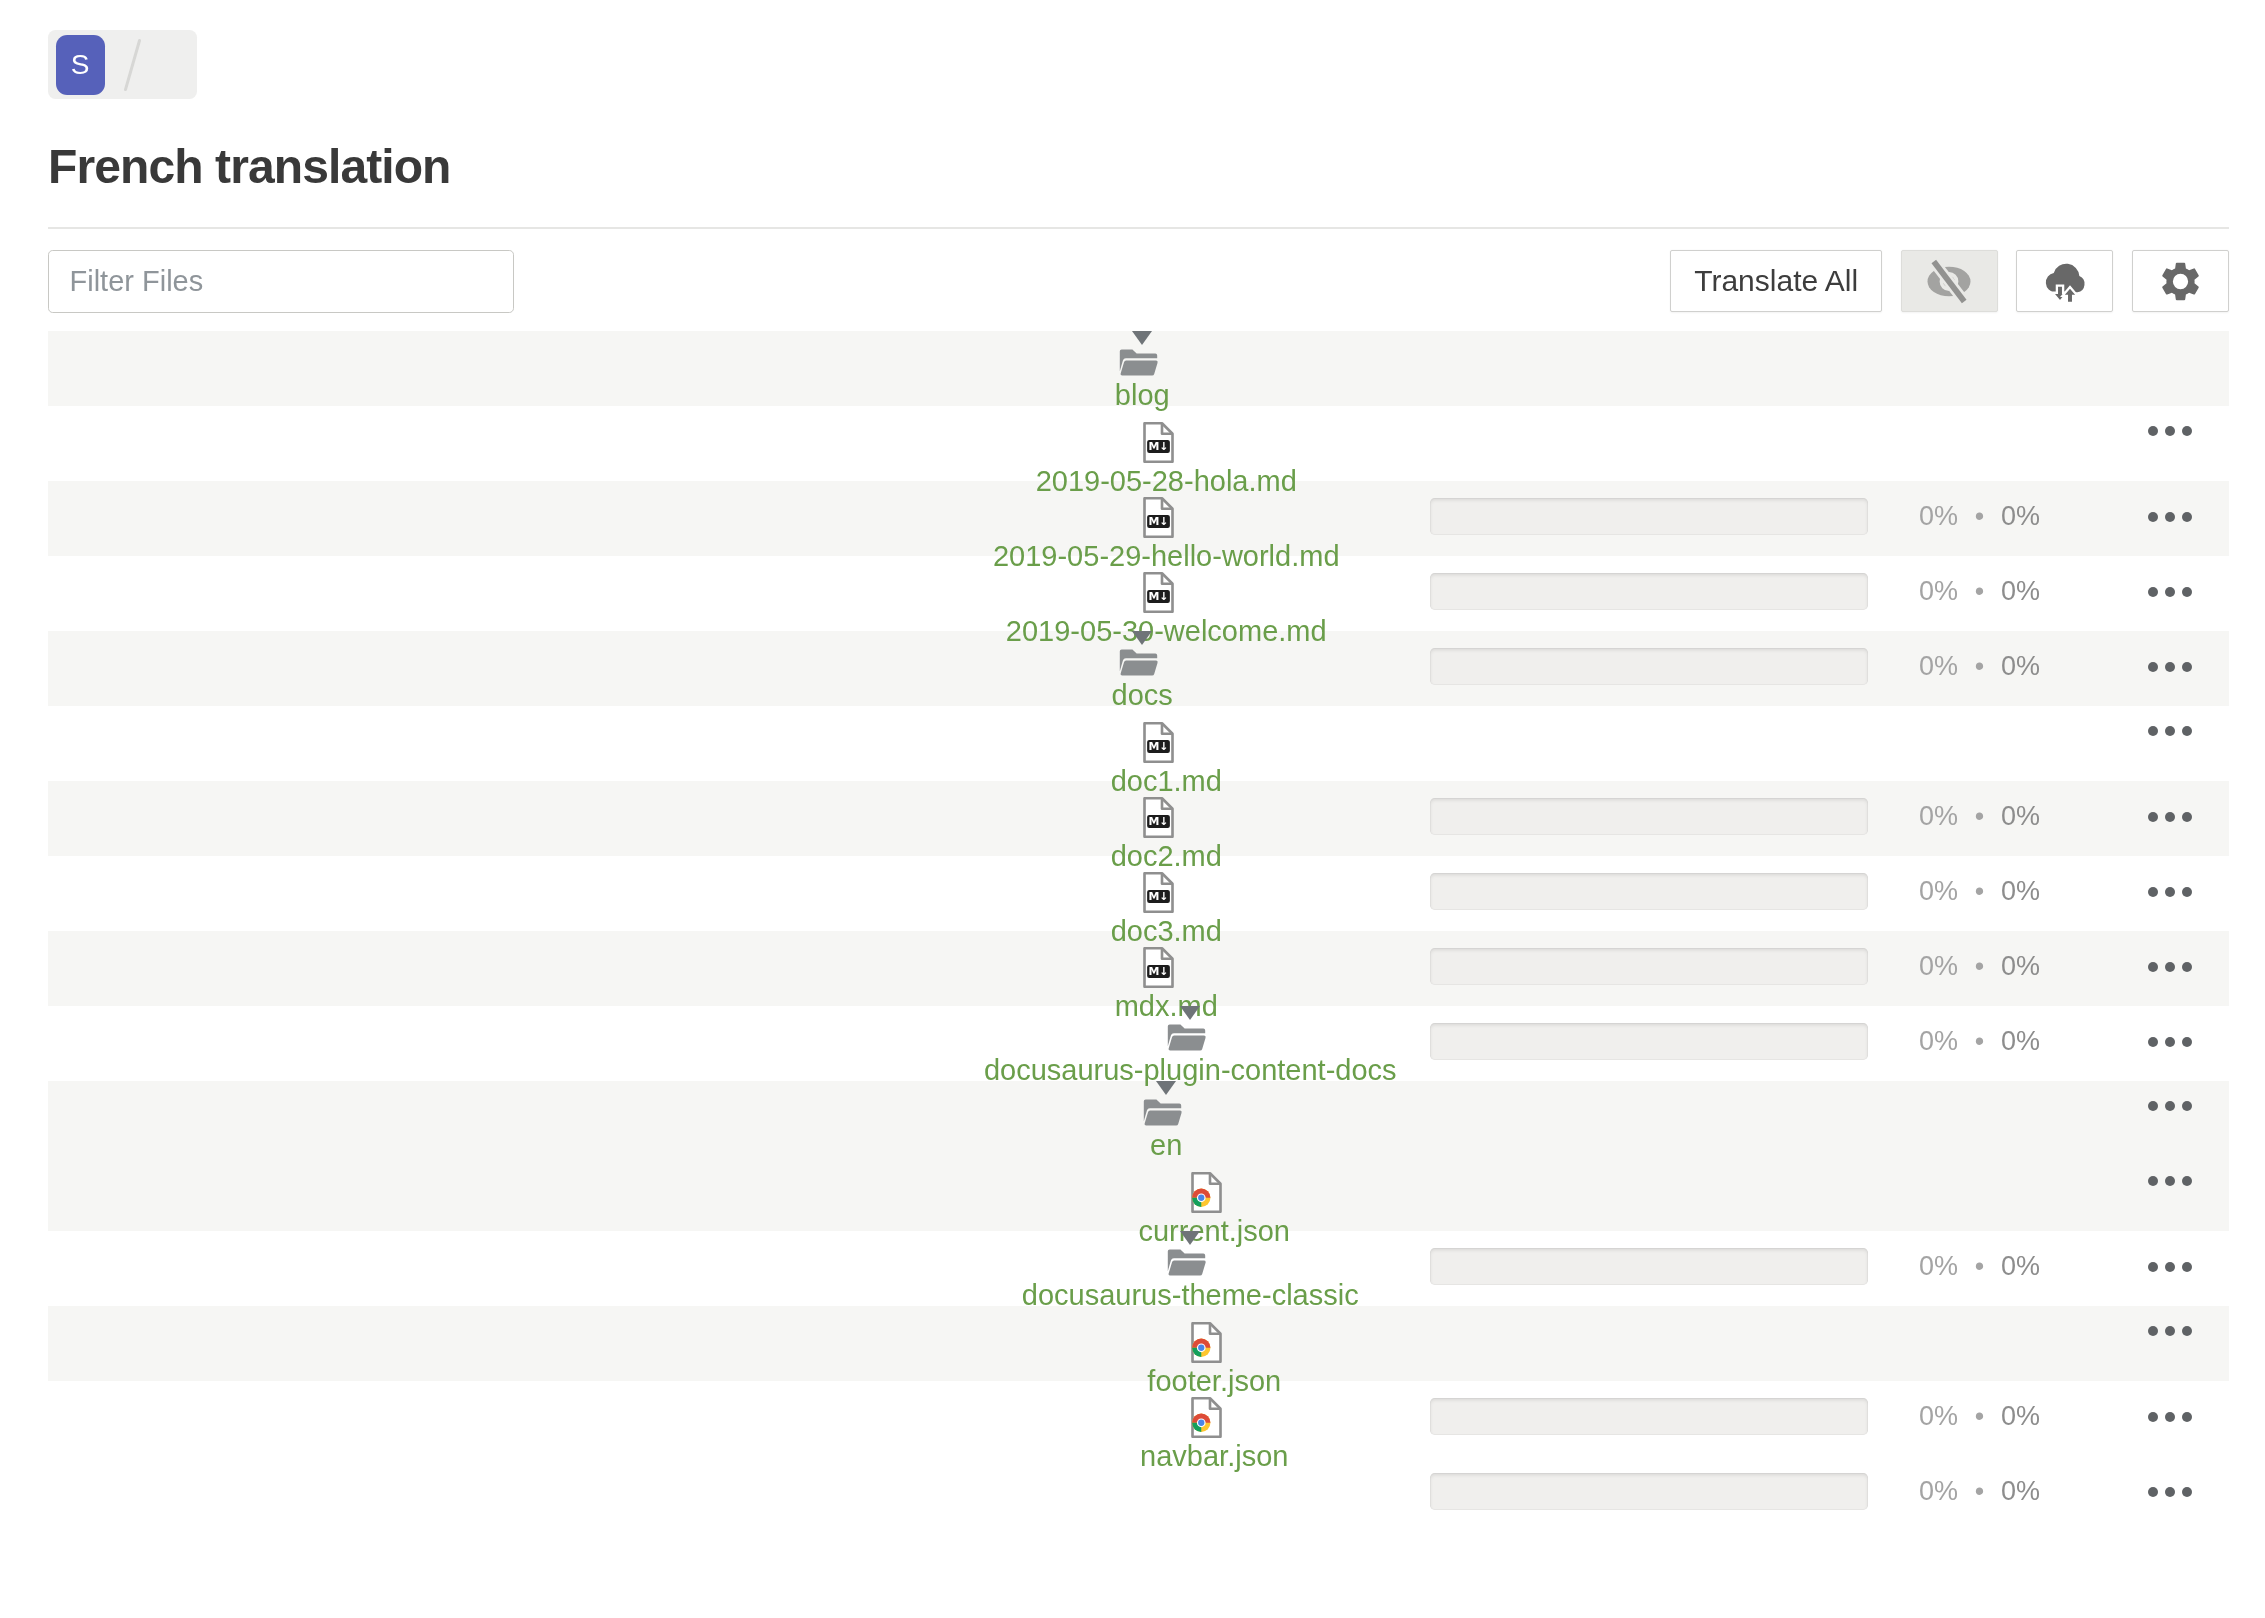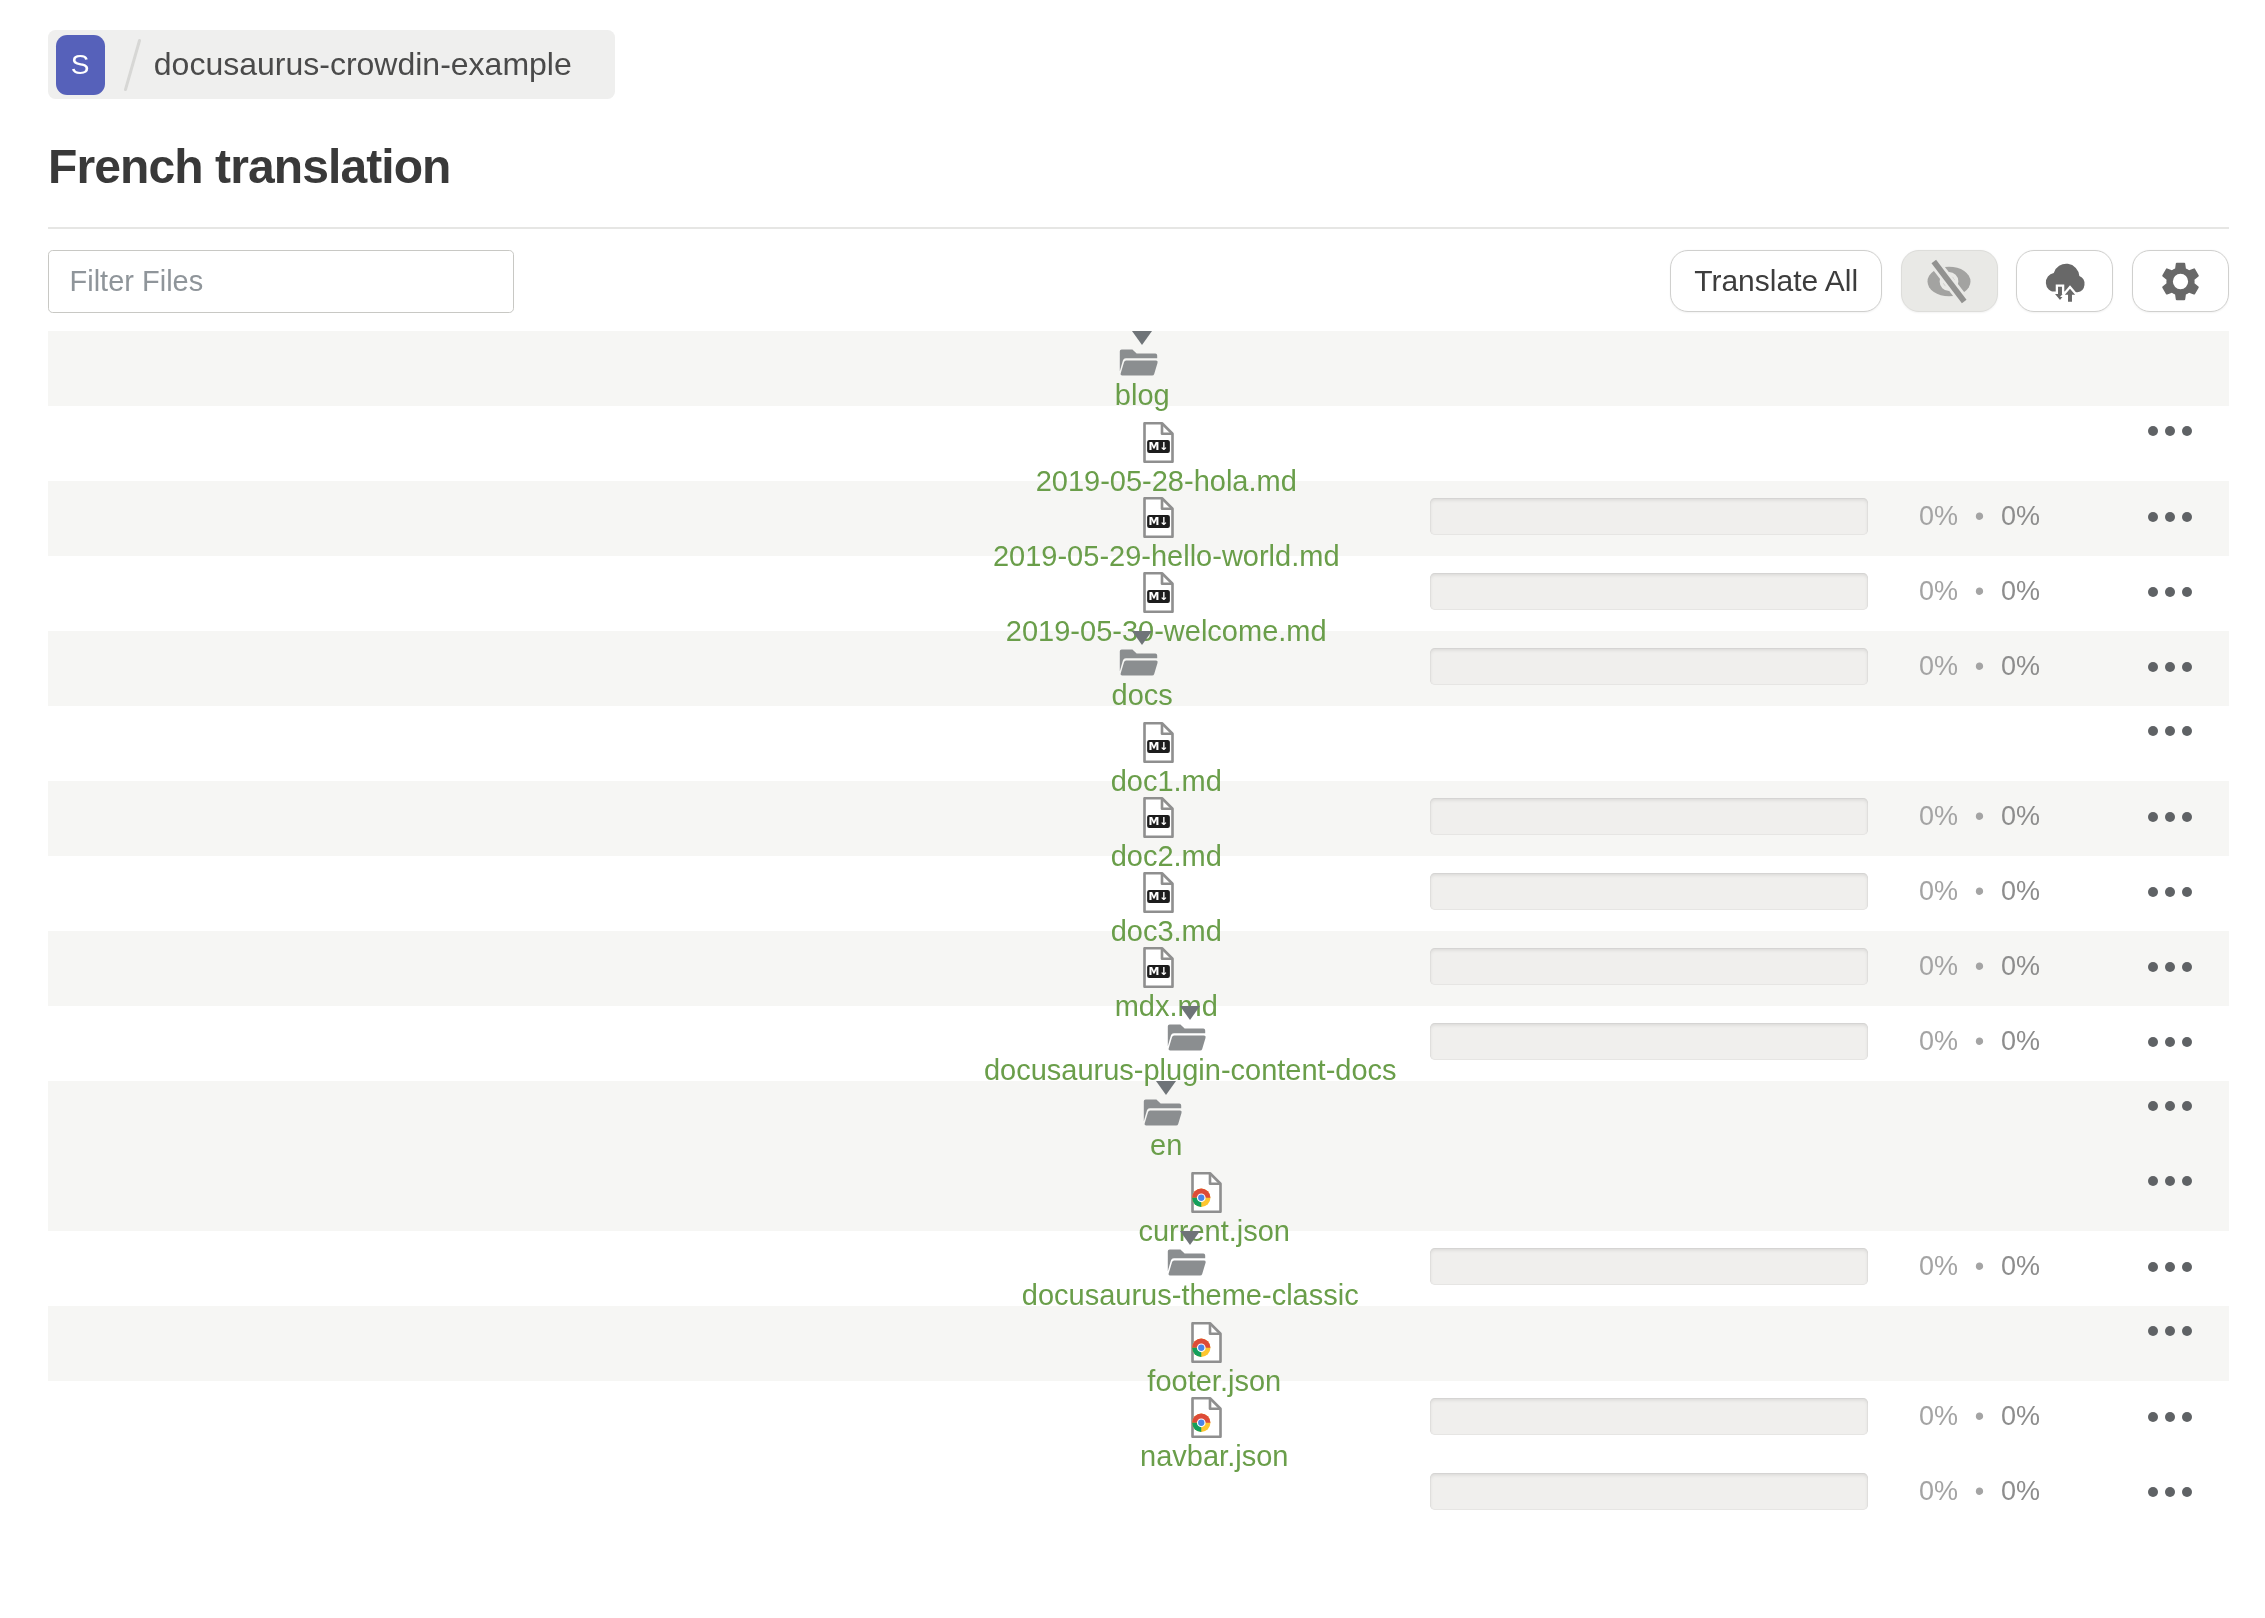--- a/index.html
+++ b/index.html
@@ -46,21 +46,21 @@
 
   
   .toolbar{display:flex;align-items:center;margin-top:20.5px;width:2181px;}
   .filter-input{
     width:466px;height:63px;border:1.9px solid #c8c8c4;border-radius:4.7px;
     font-family:"Liberation Sans", sans-serif;font-size:29px;color:#4a4a4a;
     padding:0 20.5px;outline:none;background:#fff;
   }
   .filter-input::placeholder{color:#8f959a;opacity:1;}
   .btn{
-    height:62px;border:1.9px solid #d0d0ce;border-radius:18px;background:#fff;
+    height:62px;border:1.9px solid #d0d0ce;border-radius:2px;background:#fff;
     display:flex;align-items:center;justify-content:center;
     font-family:"Liberation Sans", sans-serif;font-size:30px;color:#3d3d3d;
     cursor:pointer;box-shadow:0 0.9px 1.9px rgba(0,0,0,0.05);
   }
   .btn-translate{width:212px;margin-left:auto;}
   .btn-icon{width:97px;margin-left:18.6px;}
   .btn-toggled{background:#e9e9e6;border-color:#ddddda;}
 
   
   .tree{margin-top:18.6px;width:2181px;}
@@ -101,21 +101,20 @@
   .dots i{width:10.3px;height:10.3px;border-radius:50%;background:#5f6265;display:block;}
 </style>
 </head>
 <body>
 
 <div class="page">
 
   <div class="crumb">
     <div class="avatar">S</div>
     <div class="crumb-slash"></div>
-    <div class="crumb-name">docusaurus-crowdin-example</div>
   </div>
 
   <h1 class="title">French translation</h1>
 
   <div class="divider"></div>
 
   <div class="toolbar">
     <input class="filter-input" type="text" placeholder="Filter Files" style="">
     <button class="btn btn-translate">Translate All</button>
 

